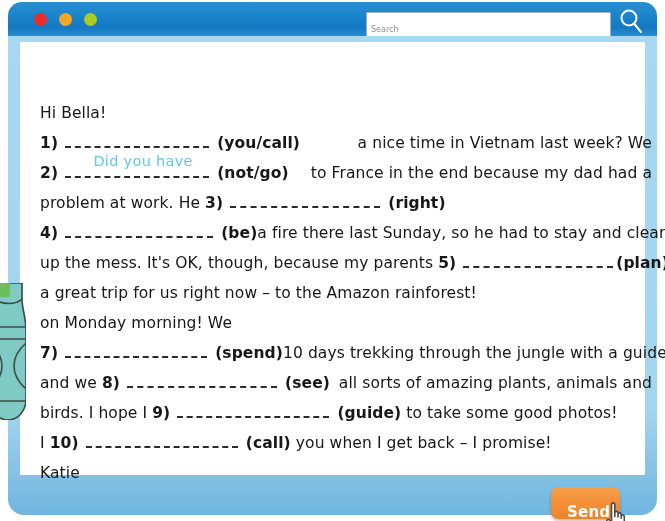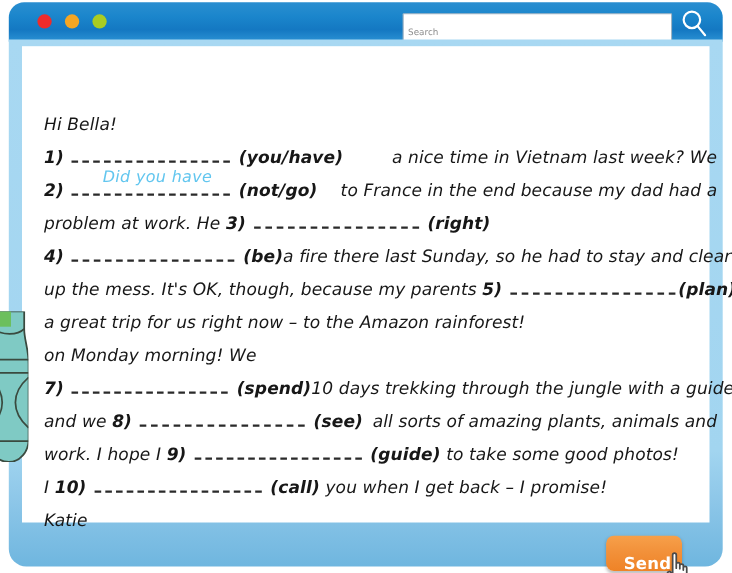--- a/index.html
+++ b/index.html
@@ -115,21 +115,20 @@
     width: 612px;
     color: #171717;
   }
   .line {
     font-family: "DejaVu Sans", sans-serif;
     font-size: 15.5px;
     line-height: 30px;
     height: 30px;
     white-space: nowrap;
     letter-spacing: 0.1px;
-    font-style: italic;
   }
   .line.just {
     display: flex;
     justify-content: space-between;
     align-items: baseline;
   }
   .line.just > span { display: inline-block; }
 
   .num { font-weight: bold; }
   .cue { font-weight: bold; }
@@ -237,21 +236,21 @@
       <div class="letter">
 
         <div class="line">Hi Bella!</div>
 
         <div class="line just">
           <span>
             <span class="num">1)</span>
             <span class="blank b1">
               <span class="answer">Did you have</span>
             </span>
-            <span class="cue">(you/have)</span>
+            <span class="cue">(you/call)</span>
           </span>
           <span>a nice time in Vietnam last week? We</span>
         </div>
 
         <div class="line just">
           <span>
             <span class="num">2)</span>
             <span class="blank b2">
               <span class="answer"></span>
             </span>
@@ -316,21 +315,21 @@
             <span class="num">8)</span>
             <span class="blank b8">
               <span class="answer"></span>
             </span>
             <span class="cue">(see)</span>
           </span>
           <span>all sorts of amazing plants, animals and</span>
         </div>
 
         <div class="line">
-          <span>work. I hope I</span>
+          <span>birds. I hope I</span>
           <span class="num">9)</span>
           <span class="blank b9">
             <span class="answer"></span>
           </span>
           <span class="cue">(guide)</span>
           <span>to take some good photos!</span>
         </div>
 
         <div class="line">
           <span>I</span>

